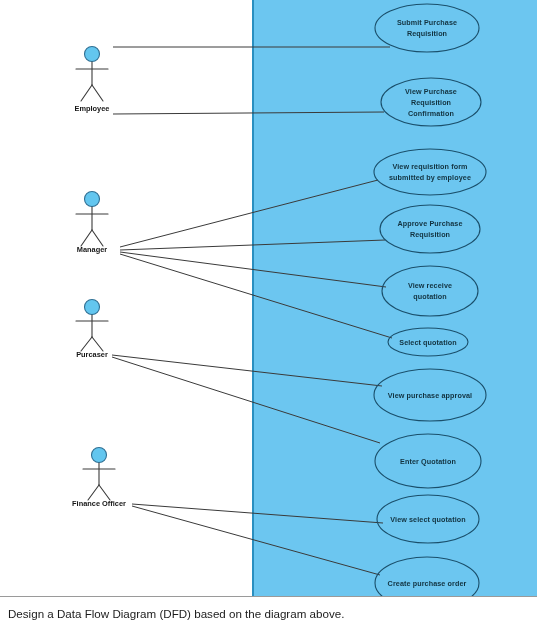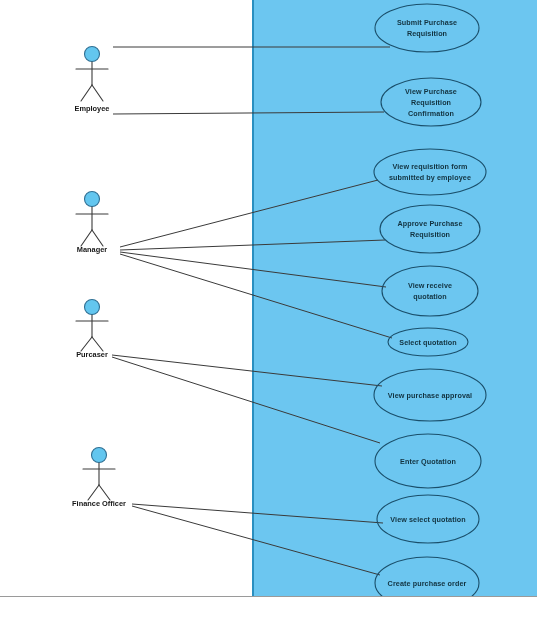--- a/index.html
+++ b/index.html
@@ -225,14 +225,15 @@
 
     <g>
       <ellipse class="ellipse-shape" cx="427" cy="583" rx="52" ry="26"></ellipse>
       <text class="uc-label" x="427" y="586">Create purchase order</text>
     </g>
 
   </svg>
 
   <div class="separator-rule"></div>
 
+  <div class="caption">Design a Data Flow Diagram (DFD) based on the diagram above.</div>
 
 </div>
 
 </body></html>

